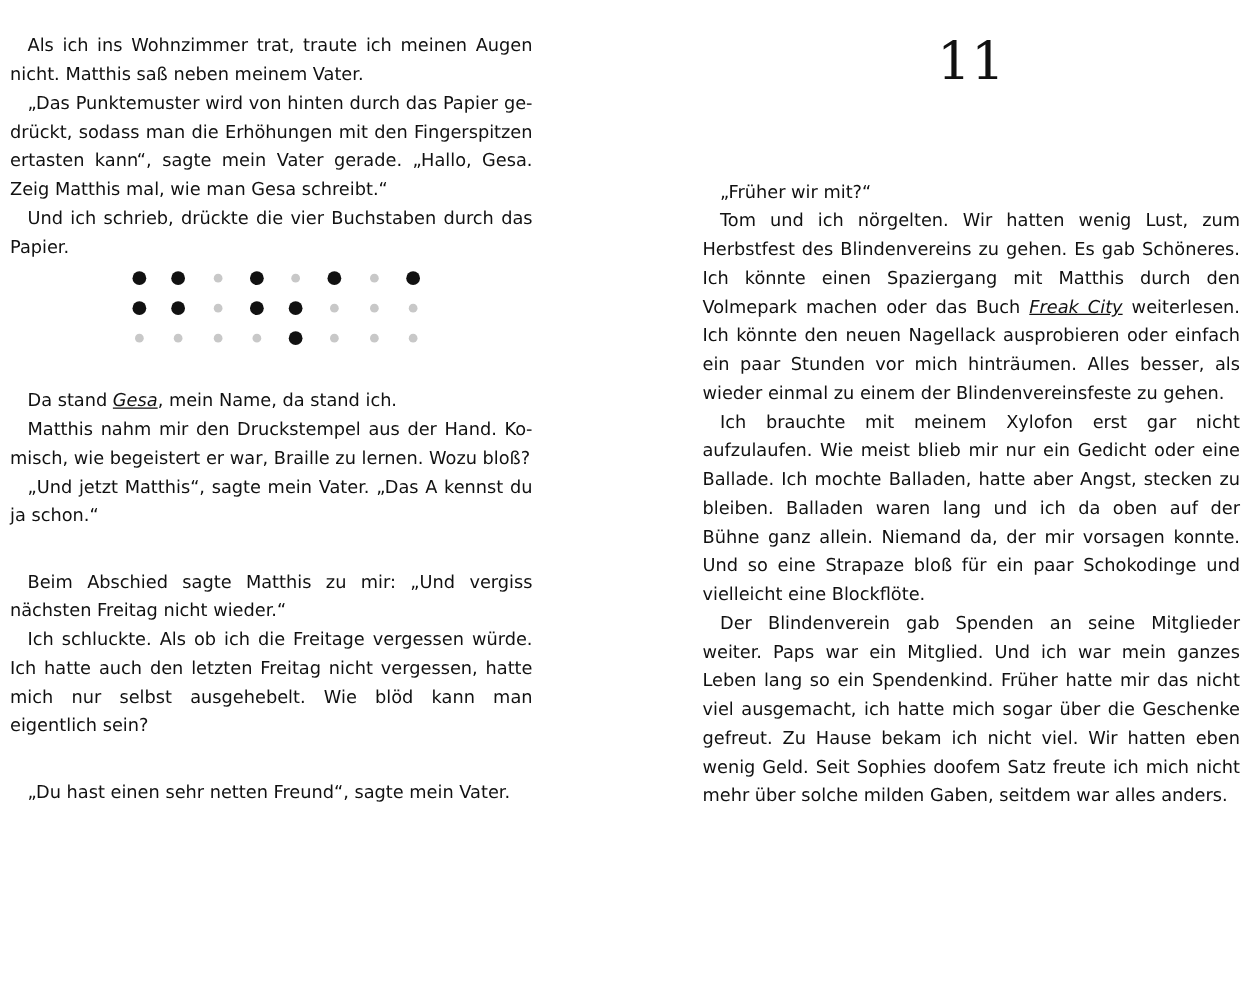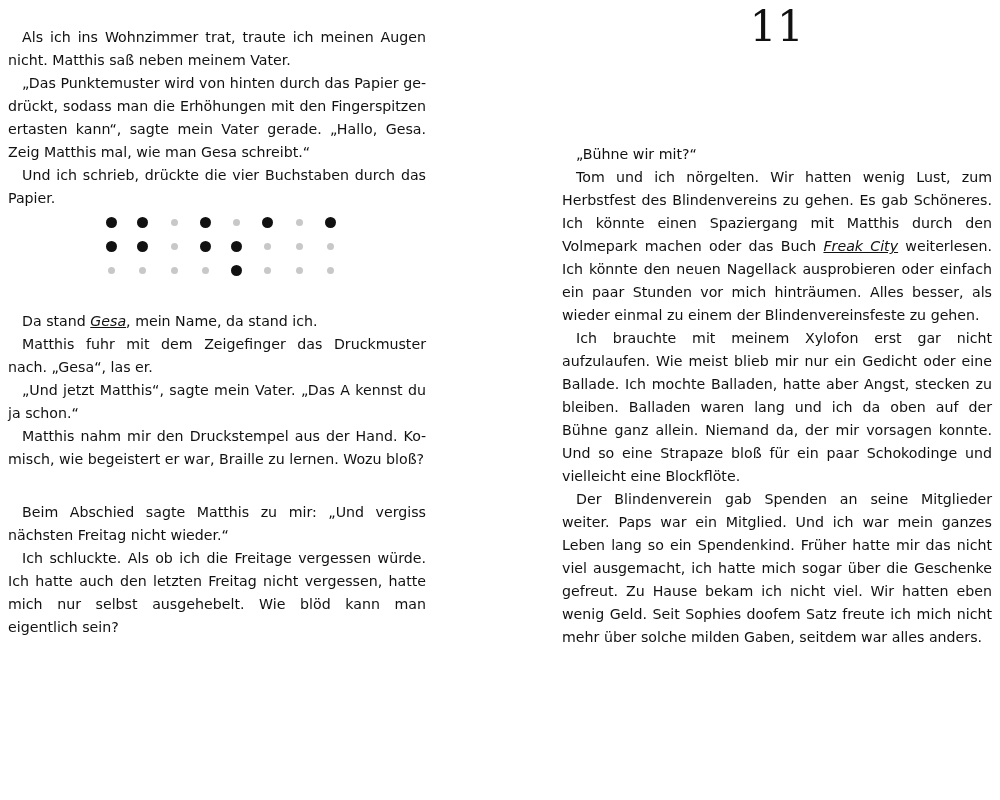--- a/index.html
+++ b/index.html
@@ -26,21 +26,21 @@
   }
   .col-left { left: 8px; }
   .col-right { left: 562px; }
 
   .chapter-number {
     text-align: center;
     font-family: "DejaVu Serif", serif;
     font-size: 42px;
     color: #111111;
     letter-spacing: 0.5px;
-    margin-top: 6px;
+    margin-top: 28px;
     margin-bottom: 0;
     line-height: 1;
   }
 
   .body-text {
     font-size: 14.2px;
     line-height: 1.62;
     color: #111111;
     text-align: justify;
     text-justify: inter-word;
@@ -204,37 +204,36 @@
             <span class="dot off"></span>
           </div>
         <div class="dotcell">
             <span class="dot off"></span>
           </div>
       </div>
     </div>
 
     <div class="left-block-2 body-text">
       <p class="para">Da stand <span class="italic">Gesa</span>, mein Name, da stand ich.</p>
-      <p class="para">Matthis fuhr mit dem Zeigefinger das Druckmuster nach. „Gesa“, las er.</p>
+      <p class="para">Matthis nahm mir den Druckstempel aus der Hand. Ko­misch, wie begeistert er war, Braille zu lernen. Wozu bloß?</p>
       <p class="para">„Und jetzt Matthis“, sagte mein Vater. „Das A kennst du ja schon.“</p>
-      <p class="para">Matthis nahm mir den Druckstempel aus der Hand. Ko­misch, wie begeistert er war, Braille zu lernen. Wozu bloß?</p>
       <p class="para gap">Beim Abschied sagte Matthis zu mir: „Und vergiss nächsten Freitag nicht wieder.“</p>
       <p class="para">Ich schluckte. Als ob ich die Freitage vergessen würde. Ich hatte auch den letzten Freitag nicht vergessen, hatte mich nur selbst ausgehebelt. Wie blöd kann man eigentlich sein?</p>
       <p class="para gap">„Du hast einen sehr netten Freund“, sagte mein Vater.</p>
     </div>
 
     <div class="folio folio-left">50</div>
   </div>
 
   <div class="column col-right">
 
     <div class="chapter-number">11</div>
 
     <div class="right-block body-text">
-      <p class="para">„Bühne wir mit?“</p>
+      <p class="para">„Früher wir mit?“</p>
       <p class="para">Tom und ich nörgelten. Wir hatten wenig Lust, zum Herbst­fest des Blindenvereins zu gehen. Es gab Schöneres. Ich könn­te einen Spaziergang mit Matthis durch den Volmepark ma­chen oder das Buch <span class="italic">Freak City</span> weiterlesen. Ich könnte den neuen Nagellack ausprobieren oder einfach ein paar Stunden vor mich hinträumen. Alles besser, als wieder einmal zu ei­nem der Blindenvereinsfeste zu gehen.</p>
       <p class="para">Ich brauchte mit meinem Xylofon erst gar nicht aufzulaufen. Wie meist blieb mir nur ein Gedicht oder eine Ballade. Ich mochte Balladen, hatte aber Angst, stecken zu bleiben. Bal­laden waren lang und ich da oben auf der Bühne ganz allein. Niemand da, der mir vorsagen konnte. Und so eine Strapaze bloß für ein paar Schokodinge und vielleicht eine Blockflöte.</p>
       <p class="para">Der Blindenverein gab Spenden an seine Mitglieder weiter. Paps war ein Mitglied. Und ich war mein ganzes Leben lang so ein Spendenkind. Früher hatte mir das nicht viel ausge­macht, ich hatte mich sogar über die Geschenke gefreut. Zu Hause bekam ich nicht viel. Wir hatten eben wenig Geld. Seit Sophies doofem Satz freute ich mich nicht mehr über solche milden Gaben, seitdem war alles anders.</p>
     </div>
 
     <div class="folio folio-right">51</div>
   </div>
 
 </div>
 

